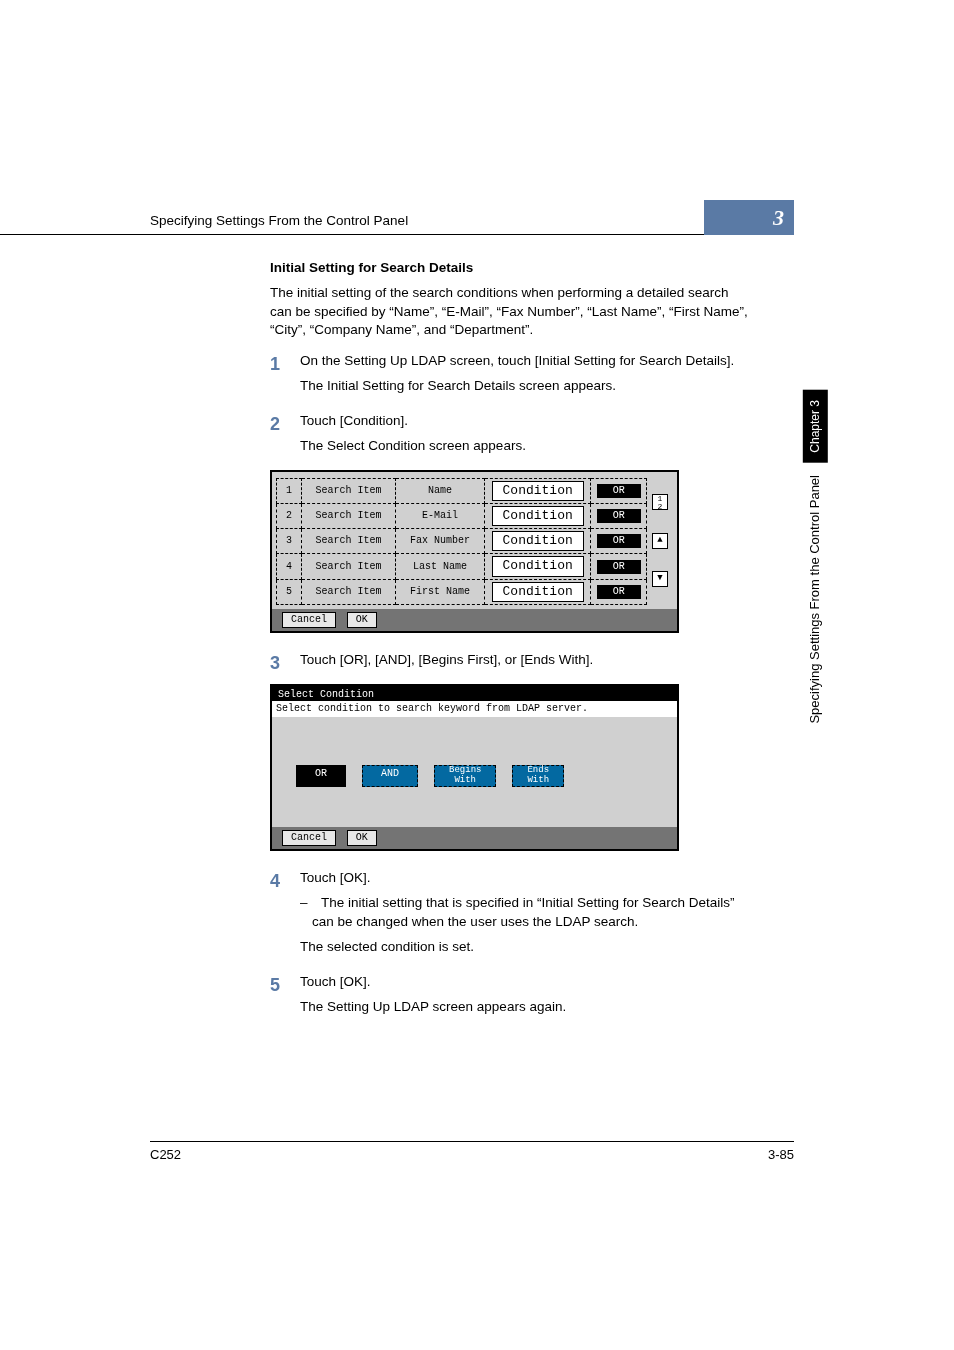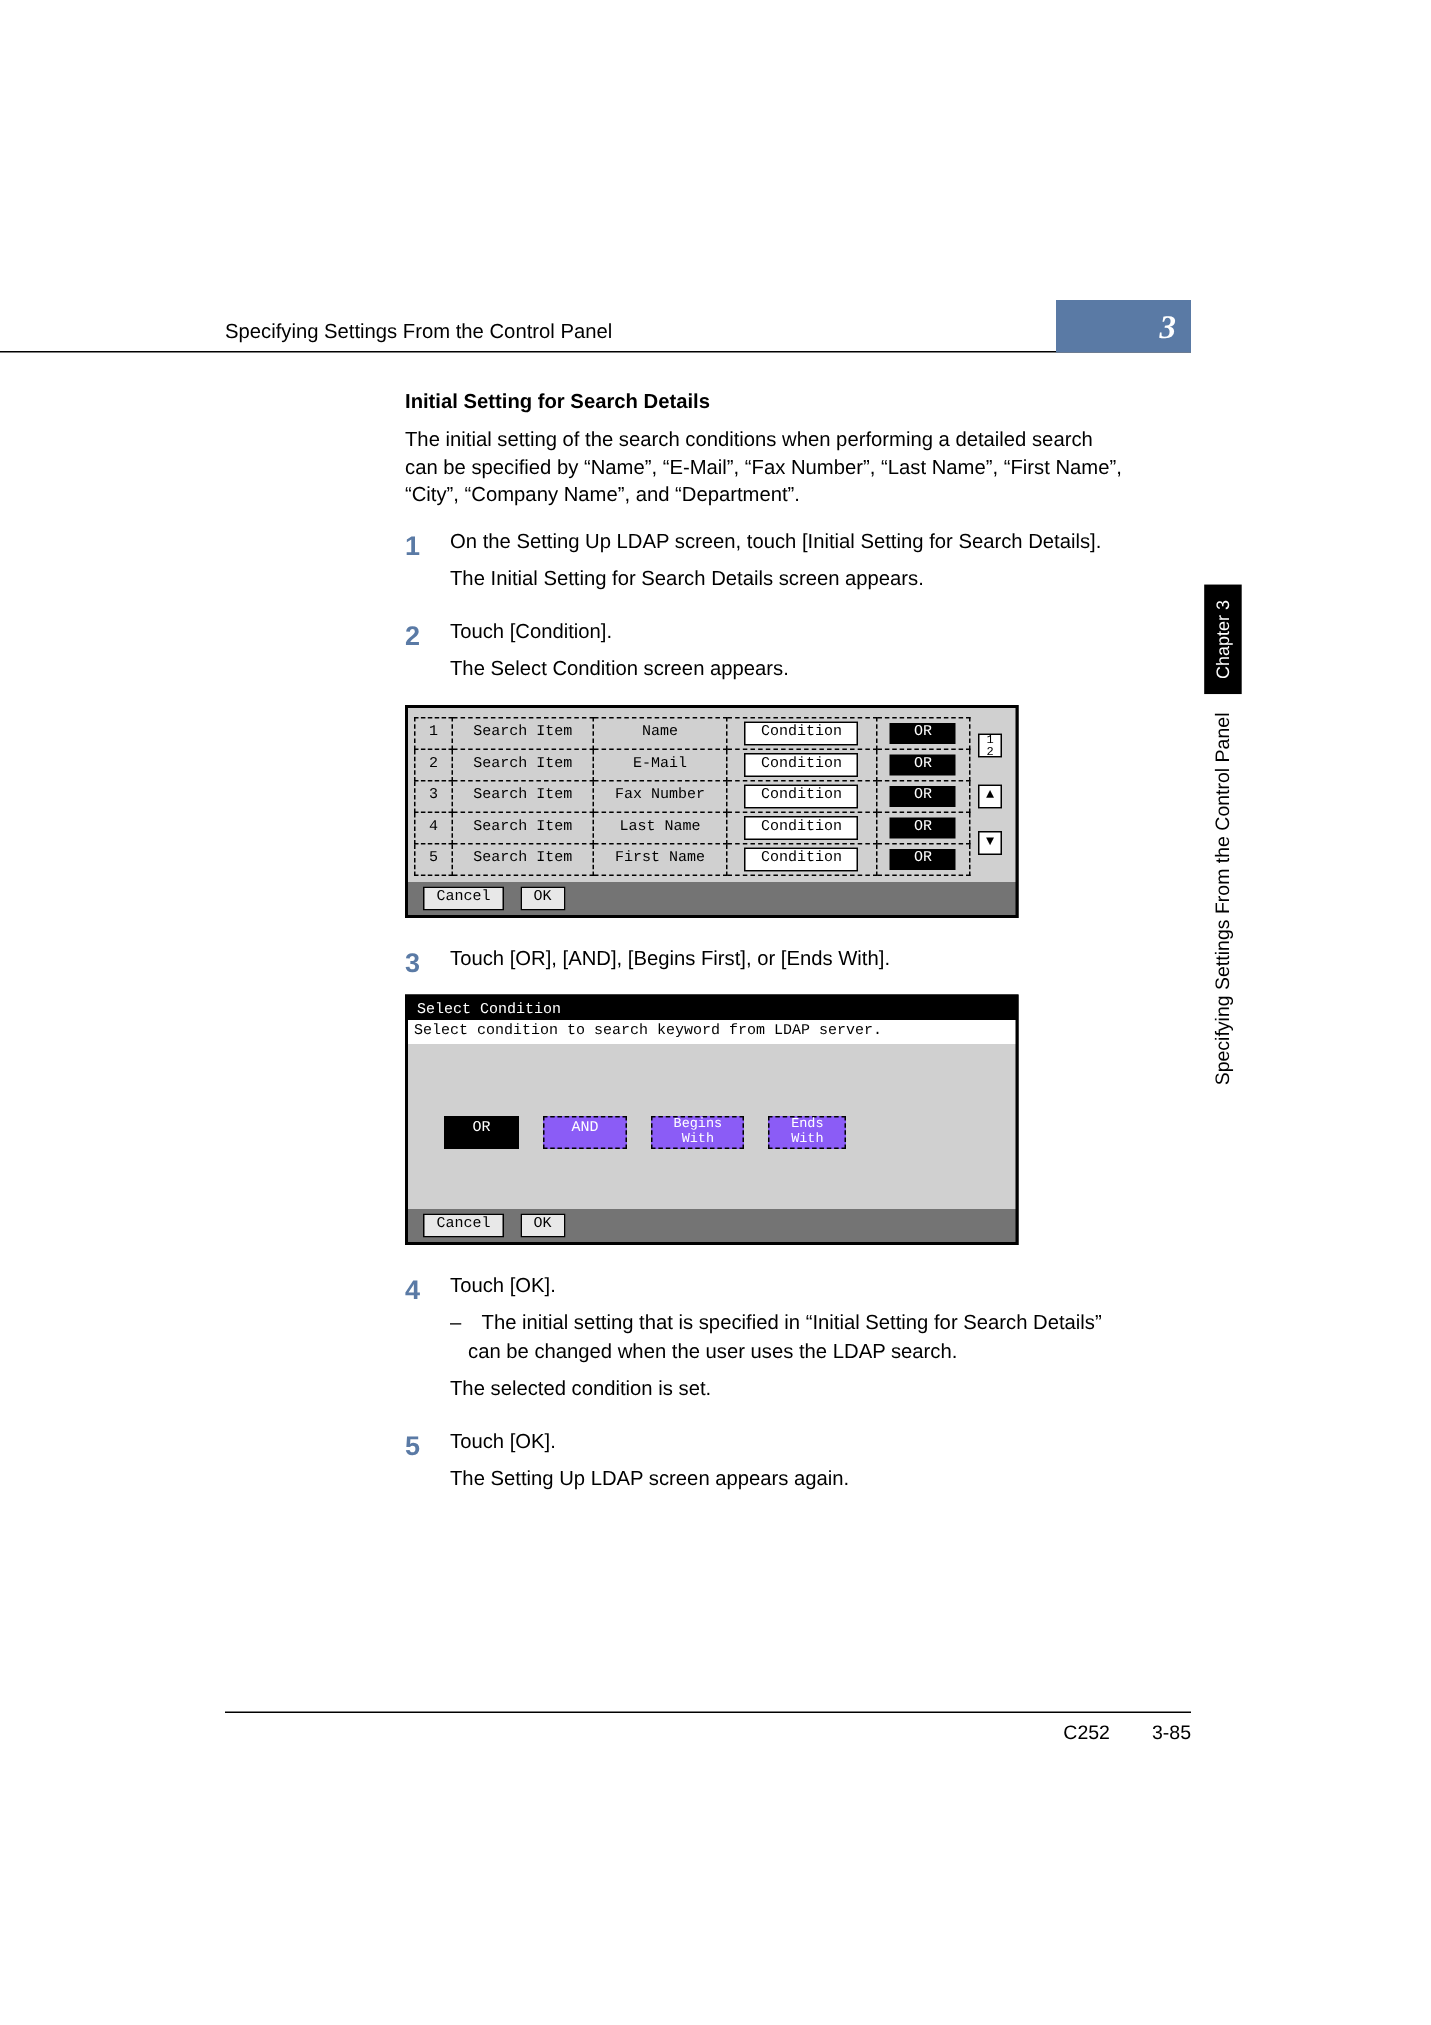--- a/index.html
+++ b/index.html
@@ -109,21 +109,21 @@
     font-size: 10px;
   }
   .panel td.num { width: 16px; }
   .panel td.label { width: 85px; }
   .panel td.val { width: 80px; }
   .condbtn {
     background: #fff;
     border: 1px solid #000;
     display: inline-block;
     padding: 0 10px;
-    font-size: 10px;
+    font-size: 13px;
   }
   .orbtn {
     background: #000;
     color: #fff;
     display: inline-block;
     padding: 0 16px;
     font-size: 10px;
   }
   .scrollbtn {
     width: 14px;
@@ -158,21 +158,21 @@
     gap: 16px;
     position: absolute;
     left: 24px;
     top: 48px;
   }
   .pbtn {
     border: 1px dashed #000;
     padding: 1px 18px;
     text-align: center;
     font-size: 10px;
-    background: #8b5cf6;
+    background: #0369a1;
   }
   .pbtn.sel { background: #000; color: #fff; border-style: solid; }
   .pbtn.small { padding: 0 14px; line-height: 1.1; font-size: 9px; }
   
   .sidetab {
     position: absolute;
     right: 126px;
     top: 390px;
     display: flex;
     flex-direction: column;
@@ -192,21 +192,21 @@
     padding: 12px 4px;
     font-size: 13px;
   }
   .footer-row {
     position: absolute;
     bottom: 186px;
     left: 150px;
     right: 160px;
     border-top: 1px solid #000;
     display: flex;
-    justify-content: flex-end;
+    justify-content: space-between;
     padding-top: 4px;
     font-size: 13px;
     gap: 28px;
   }
 </style>
 </head>
 <body>
 
 <div class="page">
   <div class="topline">

